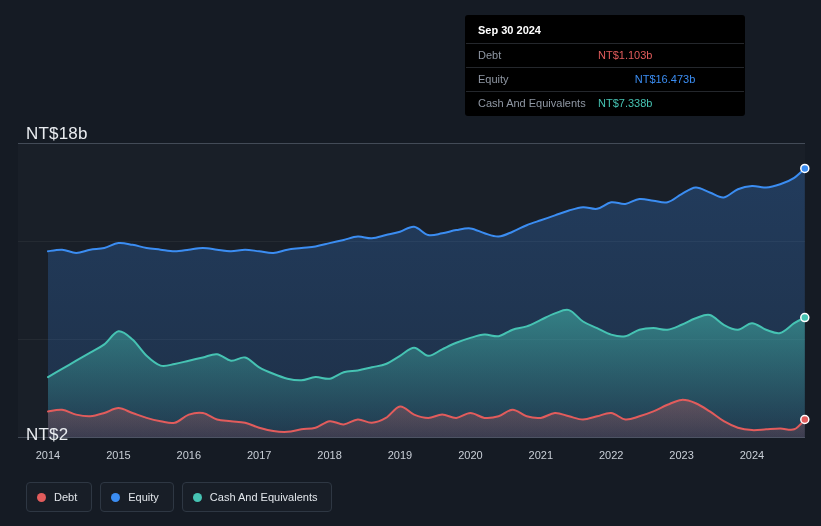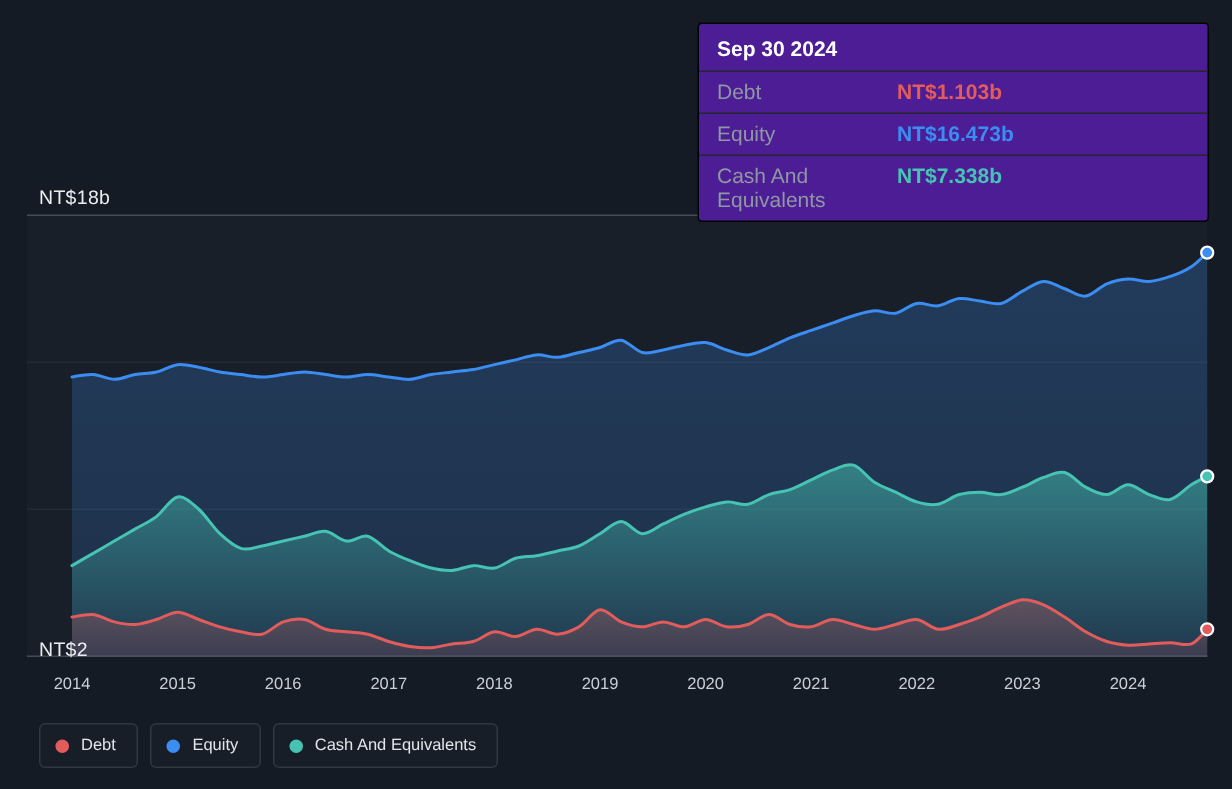--- a/index.html
+++ b/index.html
@@ -1,29 +1,29 @@
 <!DOCTYPE html>
 <html><head>
 <meta charset="utf-8">
 <style>
   *{box-sizing:border-box;margin:0;padding:0}
   html,body{width:821px;height:526px;background:#151b24;overflow:hidden;
     font-family:"Liberation Sans",sans-serif}
   .page{position:relative;width:821px;height:526px}
   #chart-svg{position:absolute;left:0;top:0}
-  .axis-label{position:absolute;font-size:13px;color:#e9ecf0;letter-spacing:.2px}
+  .axis-label{position:absolute;font-size:17px;color:#e9ecf0;letter-spacing:.2px}
   .axis-label.top{left:26px;top:124px}
   .axis-label.bottom{left:26px;top:425px}
-  .tooltip{position:absolute;left:466px;top:16px;width:339px;background:#4c1d95;
-    border-radius:2px;z-index:5;font-size:14px;box-shadow:0 0 0 1px #000}
+  .tooltip{position:absolute;left:466px;top:16px;width:278px;background:#000000;
+    border-radius:2px;z-index:5;font-size:11px;box-shadow:0 0 0 1px #000}
   .tt-header{padding:8px 12px 7px;font-weight:bold;color:#fff}
   .tt-row{display:grid;grid-template-columns:120px 1fr;padding:5px 12px 6px;
     border-top:1px solid #24272c;align-items:baseline}
   .tt-label{color:#8f97a3}
-  .tt-value{font-weight:bold}
+  .tt-value{font-weight:normal}
   .tt-sub{grid-column:2;margin-top:4px;color:#8f97a3}
   .tt-sub b{color:#fff}
   .legend{position:absolute;left:26px;top:482px;display:flex;gap:8px}
   .legend-item{display:flex;align-items:center;gap:8px;border:1px solid #2e3743;
     border-radius:4px;padding:8px 14px 8px 10px;font-size:11px;color:#e2e6eb;
     cursor:pointer;background:rgba(255,255,255,0.015)}
   .legend-dot{width:9px;height:9px;border-radius:50%;flex:0 0 auto}
 </style>
 </head>
 <body>
@@ -76,21 +76,21 @@
   <div class="axis-label bottom">NT$2</div>
 
   <div class="tooltip">
     <div class="tt-header">Sep 30 2024</div>
     <div class="tt-row">
       <span class="tt-label">Debt</span>
       <span class="tt-value" style="color: rgb(226, 92, 92);">NT$1.103b</span>
     </div>
     <div class="tt-row">
       <span class="tt-label">Equity</span>
-      <span class="tt-value" style="color: rgb(59, 141, 242);">NT$16.473b</span>
+      <span class="tt-value" style="color: rgb(59, 141, 242); text-align: center;">NT$16.473b</span>
     </div>
     <div class="tt-row">
       <span class="tt-label">Cash And Equivalents</span>
       <span class="tt-value" style="color: rgb(70, 195, 179);">NT$7.338b</span>
     </div>
   </div>
 
   <div class="legend">
     <div class="legend-item">
       <span class="legend-dot" style="background: rgb(226, 92, 92);"></span>

